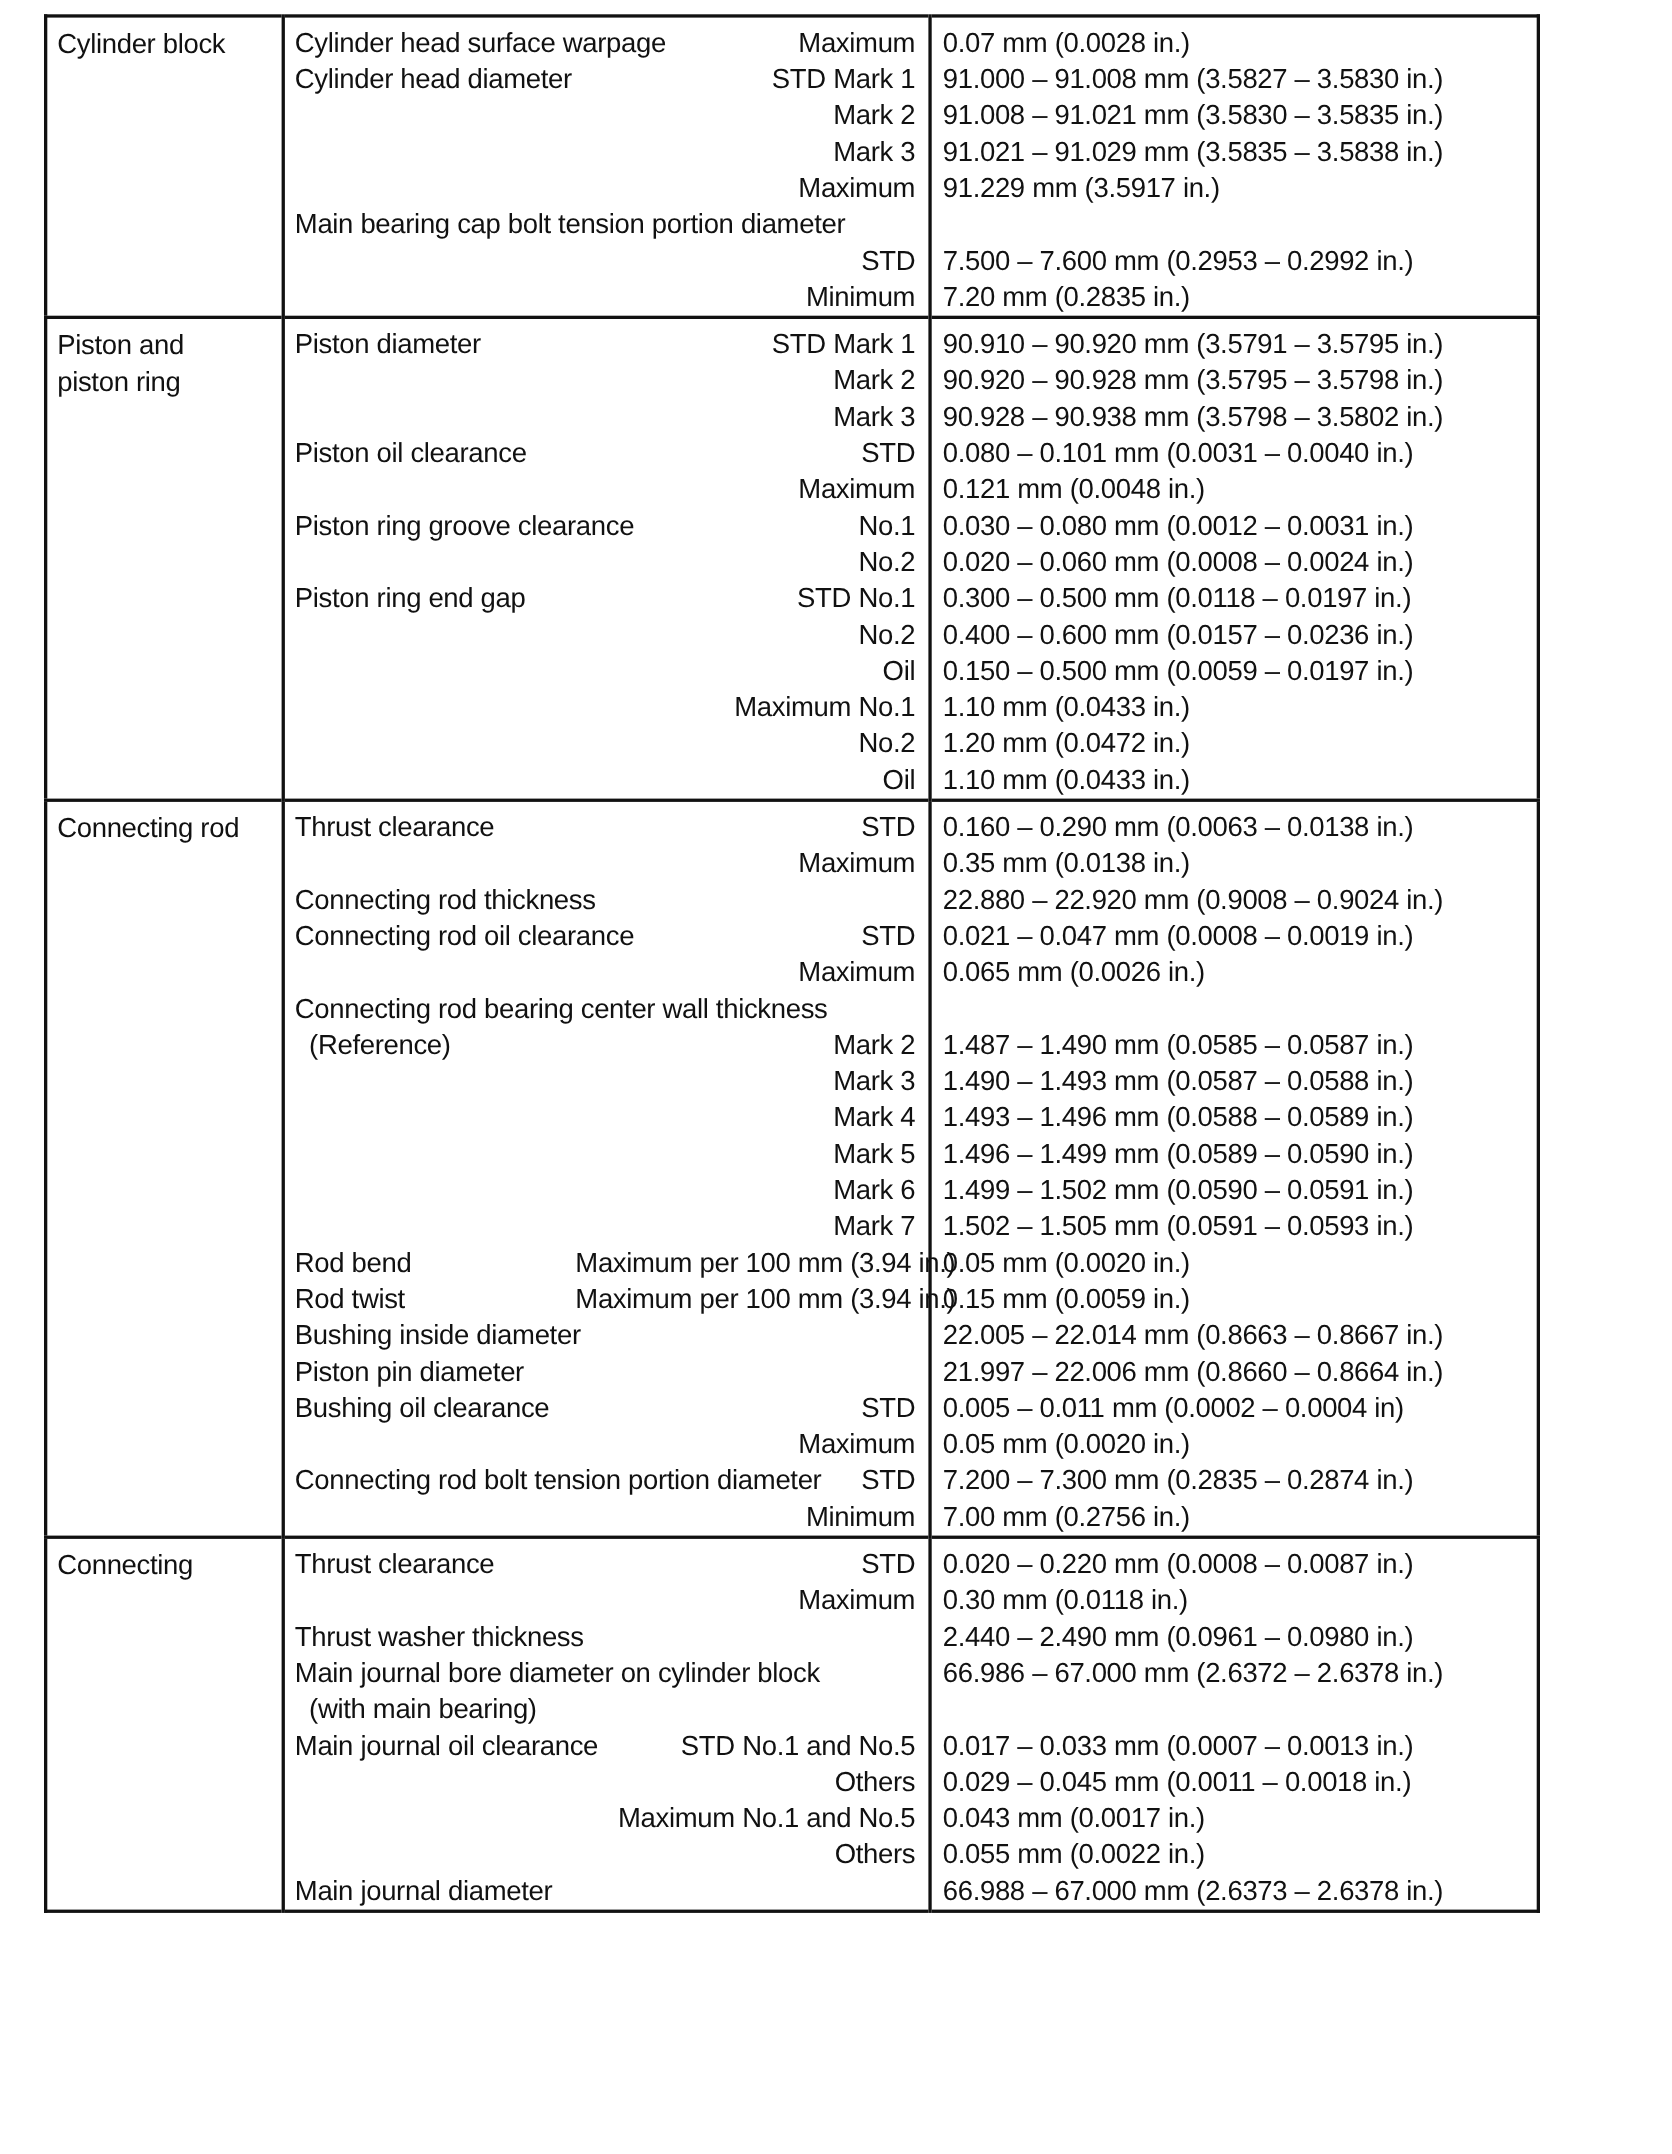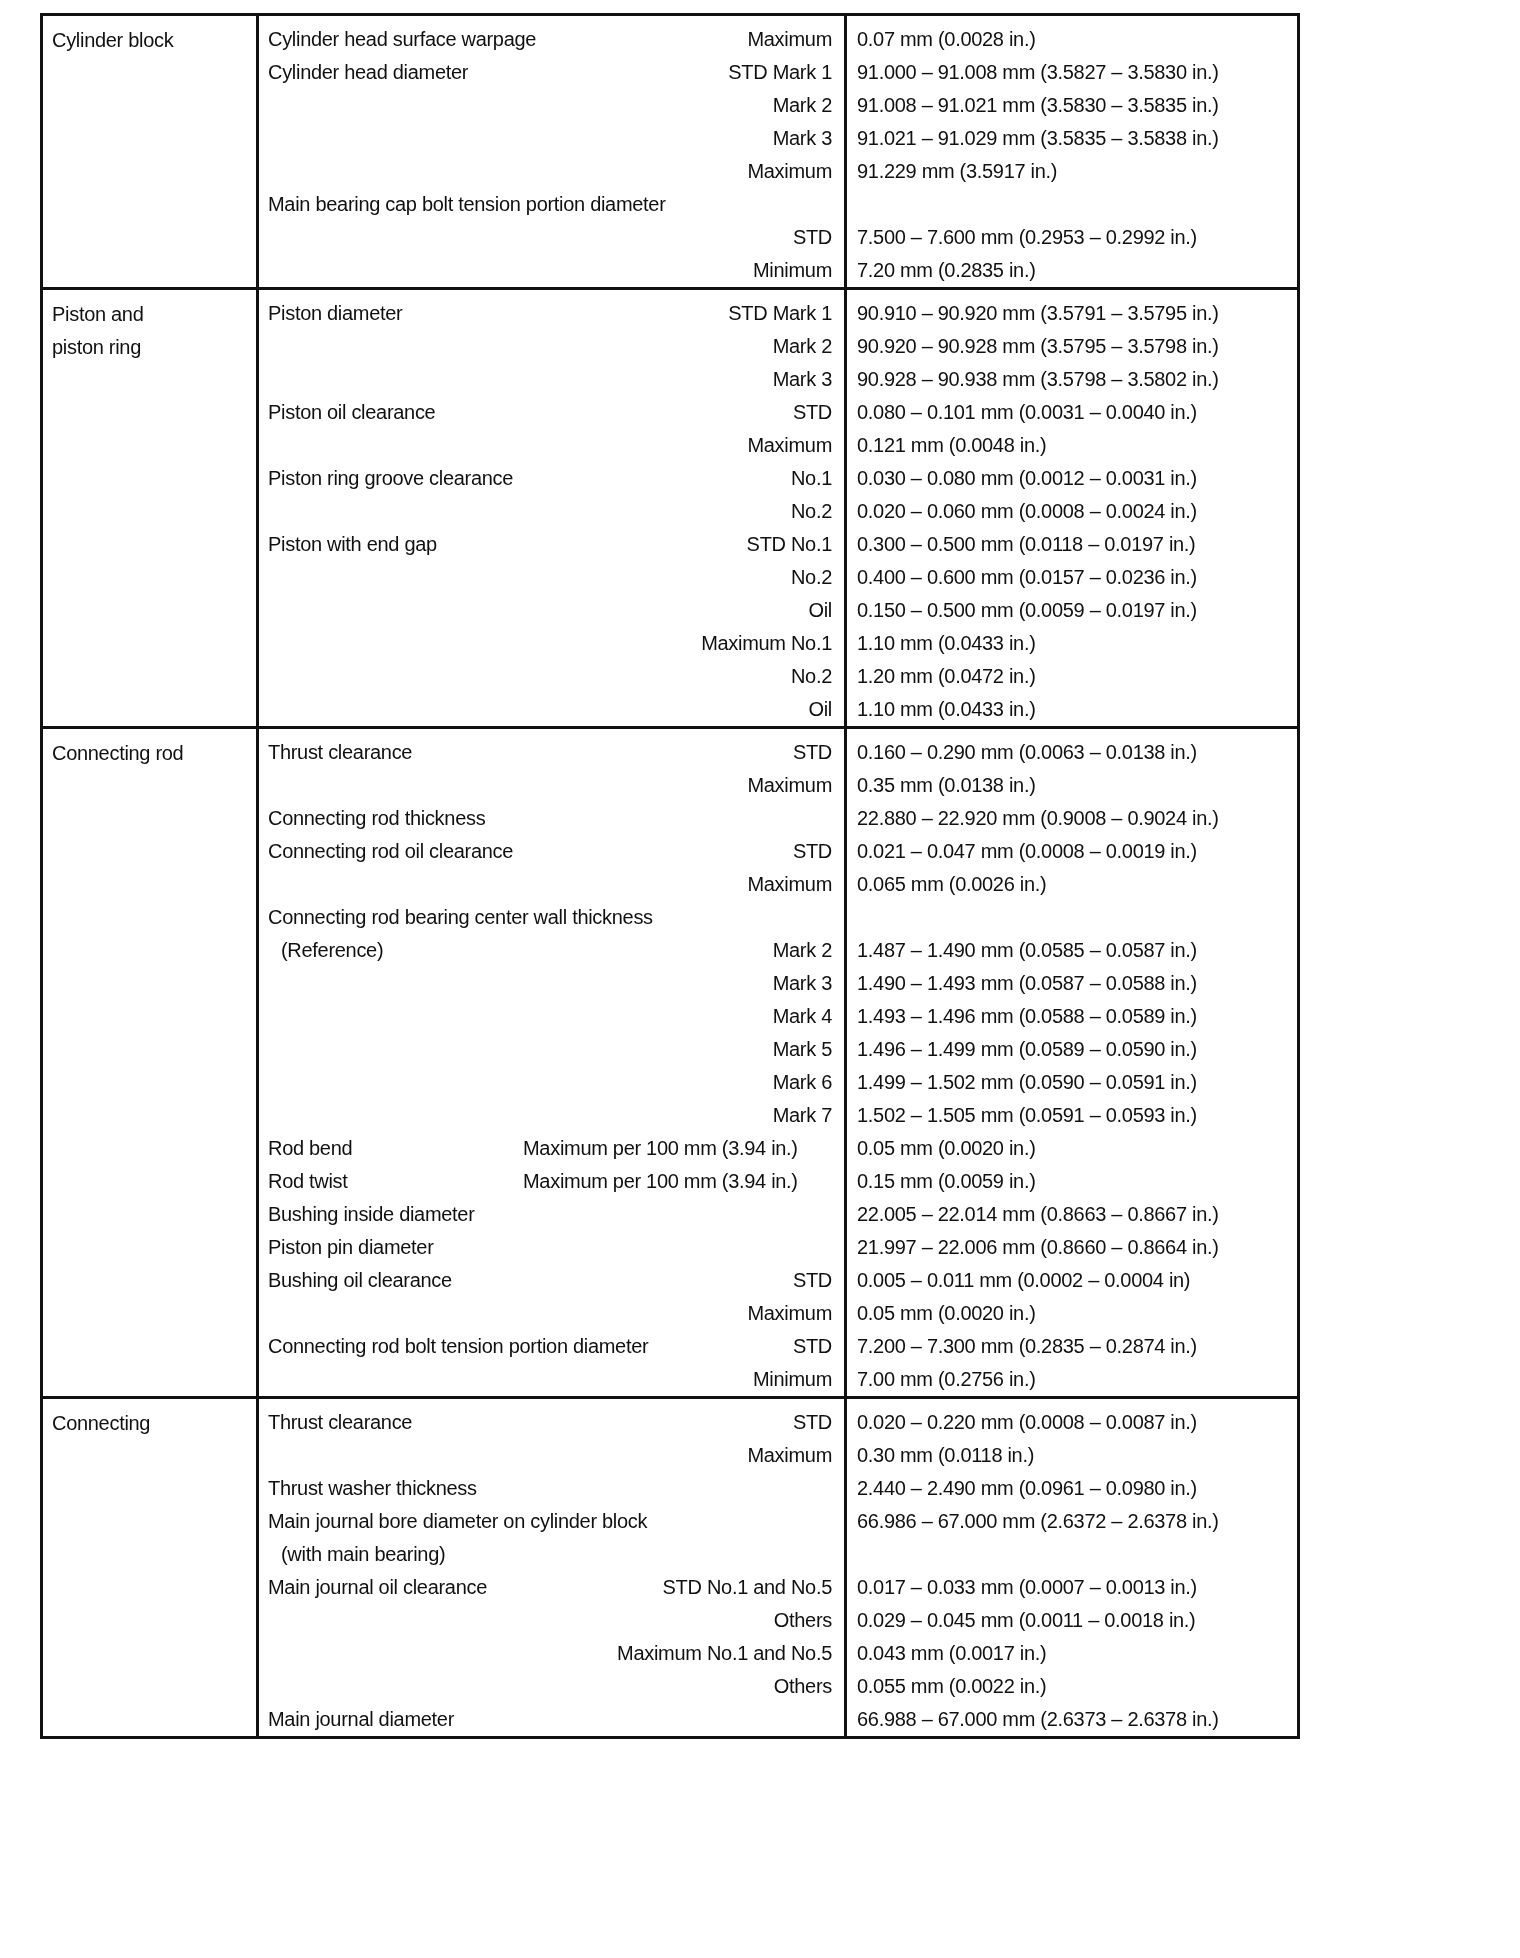--- a/index.html
+++ b/index.html
@@ -1,21 +1,21 @@
 <!DOCTYPE html>
 <html><head>
 <meta charset="utf-8">
 <style>
   html, body { margin: 0; padding: 0; background: #ffffff; }
   body { width: 1520px; height: 1958px; position: relative; overflow: hidden;
          font-family: "Liberation Sans", sans-serif; color: #111; }
   #spec-table {
-    position: absolute; left: 40px; top: 13px; width: 1260px;
+    position: absolute; left: 40px; top: 13px; width: 1360px;
     border-collapse: collapse; border: 3px solid #111;
-    font-size: 20px; letter-spacing: -0.3px;
+    font-size: 25px; letter-spacing: -0.3px;
   }
   #spec-table td { padding: 0; vertical-align: top; }
   .sec { border-top: 3px solid #111; }
   .sec:first-child { border-top: none; }
   .c-cat { width: 204px; border-right: 3px solid #111; padding: 8px 0 0 9px !important; line-height: 33px; }
   .c-item { width: 585px; border-right: 3px solid #111; }
   .c-val { }
   .line { height: 33px; line-height: 33px; position: relative; white-space: nowrap; }
   .c-item .line { padding-left: 9px; padding-right: 0; }
   .c-val .line { padding-left: 10px; }
@@ -100,21 +100,21 @@
             <span class="cond">Maximum</span>
           </div>
           <div class="line">
             <span class="lbl">Piston ring groove clearance</span>
             <span class="cond">No.1</span>
           </div>
           <div class="line">
             <span class="cond">No.2</span>
           </div>
           <div class="line">
-            <span class="lbl">Piston with end gap</span>
+            <span class="lbl">Piston ring end gap</span>
             <span class="cond">STD  No.1</span>
           </div>
           <div class="line">
             <span class="cond">No.2</span>
           </div>
           <div class="line">
             <span class="cond">Oil</span>
           </div>
           <div class="line">
             <span class="cond">Maximum  No.1</span>

